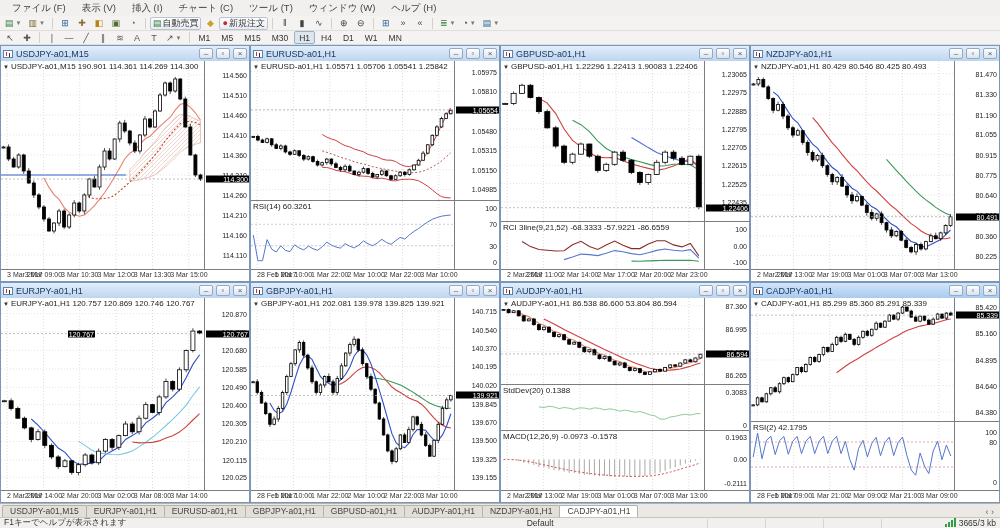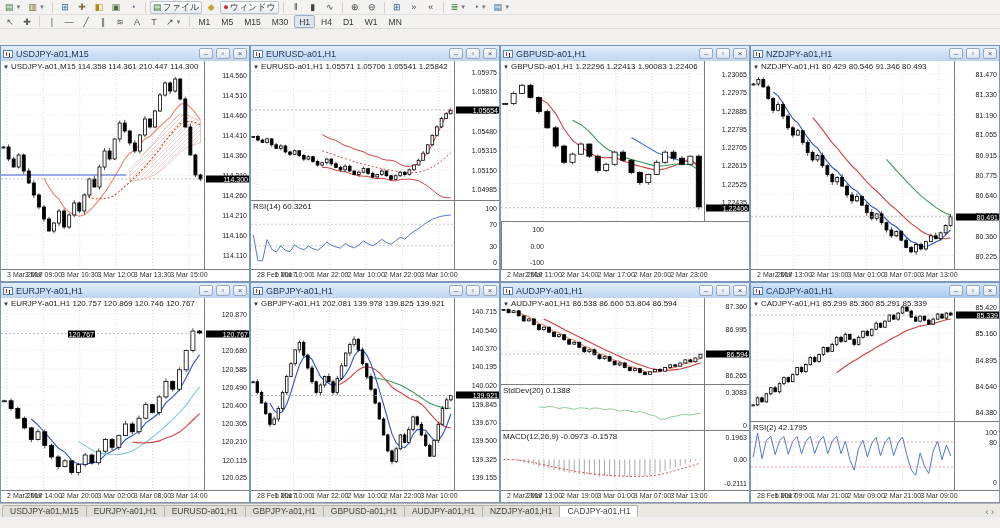--- a/index.html
+++ b/index.html
@@ -41,20 +41,29 @@
   #statusbar{position:absolute;top:517px;left:0;width:1000px;height:11px;background:#f1f0ee;border-top:1px solid #c9c6c0;display:flex;align-items:center;font-size:8.5px;color:#333;padding:0 4px;}
   .scell{border-left:1px solid #d7d4ce;height:9px;width:58px;flex:0 0 58px;}
   #sb-default{margin-left:auto;width:180px;}
   #conn{display:flex;align-items:flex-end;gap:1px;margin:0 3px 1px 6px;}
   #conn span{width:2px;background:#2e9e3e;display:block;}
 </style>
 </head>
 <body>
 
 <div id="app">
+  <div class="menubar">
+      <span class="menu-item">ファイル (F)</span>
+      <span class="menu-item">表示 (V)</span>
+      <span class="menu-item">挿入 (I)</span>
+      <span class="menu-item">チャート (C)</span>
+      <span class="menu-item">ツール (T)</span>
+      <span class="menu-item">ウィンドウ (W)</span>
+      <span class="menu-item">ヘルプ (H)</span>
+    </div>
   <div class="toolbar">
       <span class="tb-btn">
         <span style="color: rgb(58, 125, 68);">▤</span>
         <span class="dd">▼</span>
       </span>
       <span class="tb-btn">
         <span style="color: rgb(122, 106, 47);">▥</span>
         <span class="dd">▼</span>
       </span>
       <div class="tb-sep"></div>
@@ -69,28 +78,28 @@
       </span>
       <span class="tb-btn">
         <span style="color: rgb(85, 107, 47);">▣</span>
       </span>
       <span class="tb-btn">
         <span style="color: rgb(107, 78, 154);">◔</span>
       </span>
       <div class="tb-sep"></div>
       <span class="tb-btn labeled">
         <span style="color: rgb(46, 125, 50);">▤</span>
-        <span>ファイル</span>
+        <span>自動売買</span>
       </span>
       <span class="tb-btn">
         <span style="color: rgb(201, 162, 39);">◆</span>
       </span>
       <span class="tb-btn labeled">
         <span style="color: rgb(198, 40, 40);">●</span>
-        <span>ウィンドウ</span>
+        <span>新規注文</span>
       </span>
       <div class="tb-sep"></div>
       <span class="tb-btn">
         <span style="color: rgb(68, 68, 68);">ǁ</span>
       </span>
       <span class="tb-btn">
         <span style="color: rgb(68, 68, 68);">▮</span>
       </span>
       <span class="tb-btn">
         <span style="color: rgb(68, 68, 68);">∿</span>
@@ -283,21 +292,21 @@
                 <line x1="184.325" y1="35.67300492359573" x2="184.325" y2="66.6325743445932" stroke="#000" stroke-width="0.7"></line>
                 <rect x="182.81" y="37.9999999999975" width="3.03" height="27.99999999999727" fill="#000" stroke="#000" stroke-width="0.8"></rect>
                 <line x1="189.375" y1="62.806223444099714" x2="189.375" y2="94.64744634972612" stroke="#000" stroke-width="0.7"></line>
                 <rect x="187.86" y="65.99999999999477" width="3.03" height="28.000000000002956" fill="#000" stroke="#000" stroke-width="0.8"></rect>
                 <line x1="194.42499999999998" y1="92.72815170726085" x2="194.42499999999998" y2="116.07656410753657" stroke="#000" stroke-width="0.7"></line>
                 <rect x="192.91" y="93.99999999999773" width="3.03" height="19.999999999998863" fill="#000" stroke="#000" stroke-width="0.8"></rect>
                 <line x1="199.475" y1="112.69217818569155" x2="199.475" y2="120.00149183207691" stroke="#000" stroke-width="0.7"></line>
                 <rect x="197.96" y="113.99999999999659" width="3.03" height="4.000000000002046" fill="#000" stroke="#000" stroke-width="0.8"></rect>
                 <line x1="0" y1="117.99999999999864" x2="202" y2="117.99999999999864" stroke="#b0b0b0" stroke-width="0.8" stroke-dasharray="2,2"></line>
               </svg>
-              <div class="info"><span class="arr">▼</span><span>USDJPY-a01,M15  114.358 114.361 210.447 114.300</span></div>
+              <div class="info"><span class="arr">▼</span><span>USDJPY-a01,M15  190.901 114.361 114.269 114.300</span></div>
             </div>
             <div class="axis">
               <span class="tick" style="top: 14px;">114.560</span>
               <span class="tick" style="top: 34px;">114.510</span>
               <span class="tick" style="top: 54px;">114.460</span>
               <span class="tick" style="top: 74px;">114.410</span>
               <span class="tick" style="top: 94px;">114.360</span>
               <span class="tick" style="top: 114px;">114.310</span>
               <span class="tick" style="top: 134px;">114.260</span>
               <span class="tick" style="top: 154px;">114.210</span>
@@ -566,20 +575,34 @@
               <span class="tick" style="top: 49.6px;">1.22885</span>
               <span class="tick" style="top: 67.84px;">1.22795</span>
               <span class="tick" style="top: 86.08px;">1.22705</span>
               <span class="tick" style="top: 104.32px;">1.22615</span>
               <span class="tick" style="top: 122.56px;">1.22525</span>
               <span class="tick" style="top: 140.8px;">1.22435</span>
               <span class="ptag" style="top: 146.677px;">1.22406</span>
             </div>
           </div>
           <div class="pane" style="height: 48px;">
+            <div class="plot">
+              <svg width="202" height="47">
+                <line x1="6.06" y1="0" x2="6.06" y2="47" stroke="#dcdcdc" stroke-width="1" stroke-dasharray="1,2"></line>
+                <line x1="42.42" y1="0" x2="42.42" y2="47" stroke="#dcdcdc" stroke-width="1" stroke-dasharray="1,2"></line>
+                <line x1="78.78" y1="0" x2="78.78" y2="47" stroke="#dcdcdc" stroke-width="1" stroke-dasharray="1,2"></line>
+                <line x1="115.14000000000001" y1="0" x2="115.14000000000001" y2="47" stroke="#dcdcdc" stroke-width="1" stroke-dasharray="1,2"></line>
+                <line x1="151.5" y1="0" x2="151.5" y2="47" stroke="#dcdcdc" stroke-width="1" stroke-dasharray="1,2"></line>
+                <line x1="187.86" y1="0" x2="187.86" y2="47" stroke="#dcdcdc" stroke-width="1" stroke-dasharray="1,2"></line>
+                <polyline points="21.0,19.5 29.5,24.6 37.9,27.5 46.3,28.2 54.7,29.0 63.1,28.7 71.5,22.7 80.0,19.3 88.4,24.4 96.8,27.5 105.2,22.9 113.6,19.0 122.0,23.2 130.5,26.6 138.9,26.6 147.3,21.9 155.7,18.8 164.1,18.8 172.5,22.9 181.0,24.9 189.4,21.5 197.8,33.8" fill="none" stroke="#8b2a2a" stroke-width="1.1"></polyline>
+                <polyline points="63.1,37.6 71.5,35.0 80.0,32.1 88.4,32.6 96.8,33.6 105.2,31.3 113.6,28.6 122.0,29.7 130.5,31.6 138.9,32.8 147.3,30.7 155.7,28.4 164.1,27.0 172.5,28.2 181.0,29.0 189.4,27.6 197.8,36.0" fill="none" stroke="#5577cc" stroke-width="1.1"></polyline>
+                <polyline points="130.5,39.1 138.9,39.2 147.3,38.9 155.7,38.6 164.1,38.3 172.5,38.4 181.0,38.4 189.4,38.3 197.8,39.2" fill="none" stroke="#3a9a5c" stroke-width="1.1"></polyline>
+              </svg>
+              <div class="info"><span>RCI 3line(9,21,52) -68.3333 -57.9221 -86.6559</span></div>
+            </div>
             <div class="axis">
               <span class="tick" style="top: 6.97458px;">100</span>
               <span class="tick" style="top: 23.5px;">0.00</span>
               <span class="tick" style="top: 40.0254px;">-100</span>
             </div>
           </div>
           <div class="taxis">
             <span class="tlab" style="left: 6.06px;">2 Mar 2017</span>
             <span class="tlab" style="left: 42.42px; transform: translateX(-50%);">2 Mar 11:00</span>
             <span class="tlab" style="left: 78.78px; transform: translateX(-50%);">2 Mar 14:00</span>
@@ -697,21 +720,21 @@
                 <line x1="184.7560975609756" y1="171.60914315213267" x2="184.7560975609756" y2="178.37007408695234" stroke="#000" stroke-width="0.7"></line>
                 <rect x="183.2780487804878" y="174.80291970802887" width="2.9560975609756097" height="2.9197080291964994" fill="#000" stroke="#000" stroke-width="0.8"></rect>
                 <line x1="189.6829268292683" y1="170.61136338609788" x2="189.6829268292683" y2="179.79919184476284" stroke="#000" stroke-width="0.7"></line>
                 <rect x="188.2048780487805" y="171.8832116788324" width="2.9560975609756097" height="5.83941605839297" fill="#fff" stroke="#000" stroke-width="0.8"></rect>
                 <line x1="194.60975609756096" y1="163.276119791534" x2="194.60975609756096" y2="173.8847035109135" stroke="#000" stroke-width="0.7"></line>
                 <rect x="193.13170731707316" y="164.58394160583805" width="2.9560975609756097" height="7.2992700729943465" fill="#fff" stroke="#000" stroke-width="0.8"></rect>
                 <line x1="199.53658536585365" y1="153.11279770947536" x2="199.53658536585365" y2="166.14811205573383" stroke="#000" stroke-width="0.7"></line>
                 <rect x="198.05853658536586" y="155.82481751824858" width="2.9560975609756097" height="8.75912408758947" fill="#fff" stroke="#000" stroke-width="0.8"></rect>
                 <line x1="0" y1="155.67883211678804" x2="202" y2="155.67883211678804" stroke="#b0b0b0" stroke-width="0.8" stroke-dasharray="2,2"></line>
               </svg>
-              <div class="info"><span class="arr">▼</span><span>NZDJPY-a01,H1  80.429 80.546 91.346 80.493</span></div>
+              <div class="info"><span class="arr">▼</span><span>NZDJPY-a01,H1  80.429 80.546 80.425 80.493</span></div>
             </div>
             <div class="axis">
               <span class="tick" style="top: 12.7591px;">81.470</span>
               <span class="tick" style="top: 33.1971px;">81.330</span>
               <span class="tick" style="top: 53.635px;">81.190</span>
               <span class="tick" style="top: 73.3431px;">81.055</span>
               <span class="tick" style="top: 93.781px;">80.915</span>
               <span class="tick" style="top: 114.219px;">80.775</span>
               <span class="tick" style="top: 133.927px;">80.640</span>
               <span class="tick" style="top: 154.365px;">80.500</span>
@@ -1373,13 +1396,28 @@
       <span class="tab">USDJPY-a01,M15</span>
       <span class="tab">EURJPY-a01,H1</span>
       <span class="tab">EURUSD-a01,H1</span>
       <span class="tab">GBPJPY-a01,H1</span>
       <span class="tab">GBPUSD-a01,H1</span>
       <span class="tab">AUDJPY-a01,H1</span>
       <span class="tab">NZDJPY-a01,H1</span>
       <span class="tab active">CADJPY-a01,H1</span>
       <span class="tab-arrows">‹ ›</span>
     </div>
+  <div id="statusbar">
+    <span>F1キーでヘルプが表示されます</span>
+    <span id="sb-default">Default</span>
+    <span class="scell"></span>
+    <span class="scell"></span>
+    <span class="scell"></span>
+    <span class="scell"></span>
+    <span id="conn">
+      <span style="height:3px"></span>
+        <span style="height:5px"></span>
+        <span style="height:7px"></span>
+        <span style="height:9px"></span>
+    </span>
+    <span>3665/3 kb</span>
+  </div>
 </div>
 
 </body></html>

